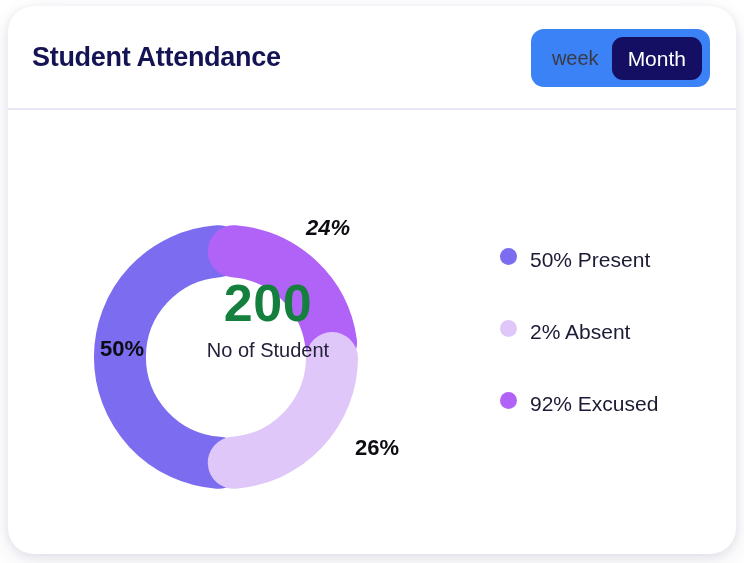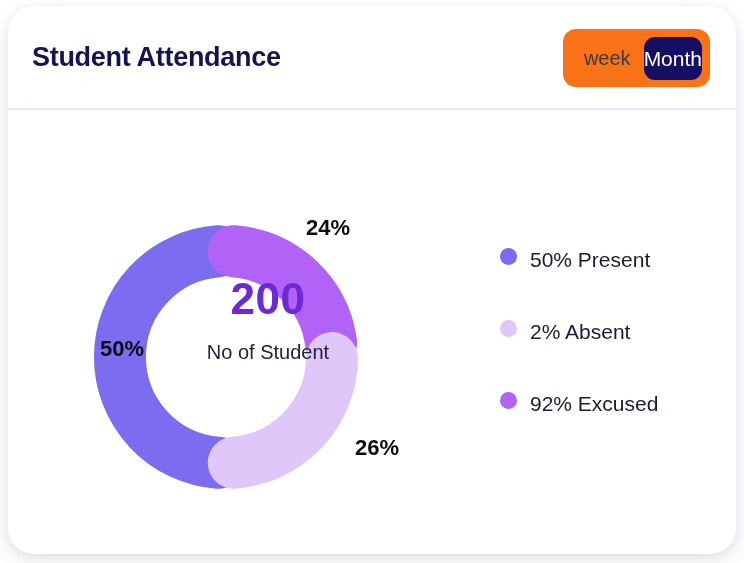--- a/index.html
+++ b/index.html
@@ -57,41 +57,41 @@
     white-space: nowrap;
   }
 
   .range-toggle {
     position: absolute;
     right: 26px;
     top: 23px;
     height: 58px;
     display: flex;
     align-items: center;
-    background: #f97316;
+    background: #3b82f6;
     border-radius: 13px;
     padding: 0 8px;
     box-sizing: border-box;
   }
   .toggle-opt {
     font-size: 20px;
     color: #3a3a42;
     padding: 0 13px;
     line-height: 1;
     white-space: nowrap;
     background: transparent;
     border: none;
     font-family: inherit;
     cursor: pointer;
   }
   .toggle-opt.active {
     background: #140f63;
     color: #ffffff;
     border-radius: 11px;
-    padding: 11px 0;
+    padding: 11px 16px;
     font-size: 21px;
   }
 
   
   .chart-body {
     position: absolute;
     left: 0;
     top: 104px;
     width: 728px;
     height: 444px;
@@ -111,39 +111,39 @@
   }
 
   .slice-label {
     position: absolute;
     font-size: 22px;
     font-weight: bold;
     color: #0c0c12;
     white-space: nowrap;
   }
   .slice-label.l-present { left: 92px; top: 174px; }
-  .slice-label.l-excused { left: 298px; top: 53px; }
+  .slice-label.l-excused { left: 298px; top: 53px; font-style: italic; }
   .slice-label.l-absent  { left: 347px; top: 248px; margin-top: 25px; }
 
   .center-stack {
     position: absolute;
     left: 140px;
     top: 115px;
     width: 240px;
     text-align: center;
   }
   .center-value {
-    font-size: 44px;
+    font-size: 52px;
     font-weight: bold;
-    color: #6d28d9;
+    color: #15803d;
     line-height: 1;
     letter-spacing: 0.5px;
   }
   .center-caption {
-    margin-top: 20px;
+    margin-top: 10px;
     font-size: 20px;
     color: #23223a;
   }
 
   
   .legend {
     position: absolute;
     left: 492px;
     top: 138px;
     width: 220px;

